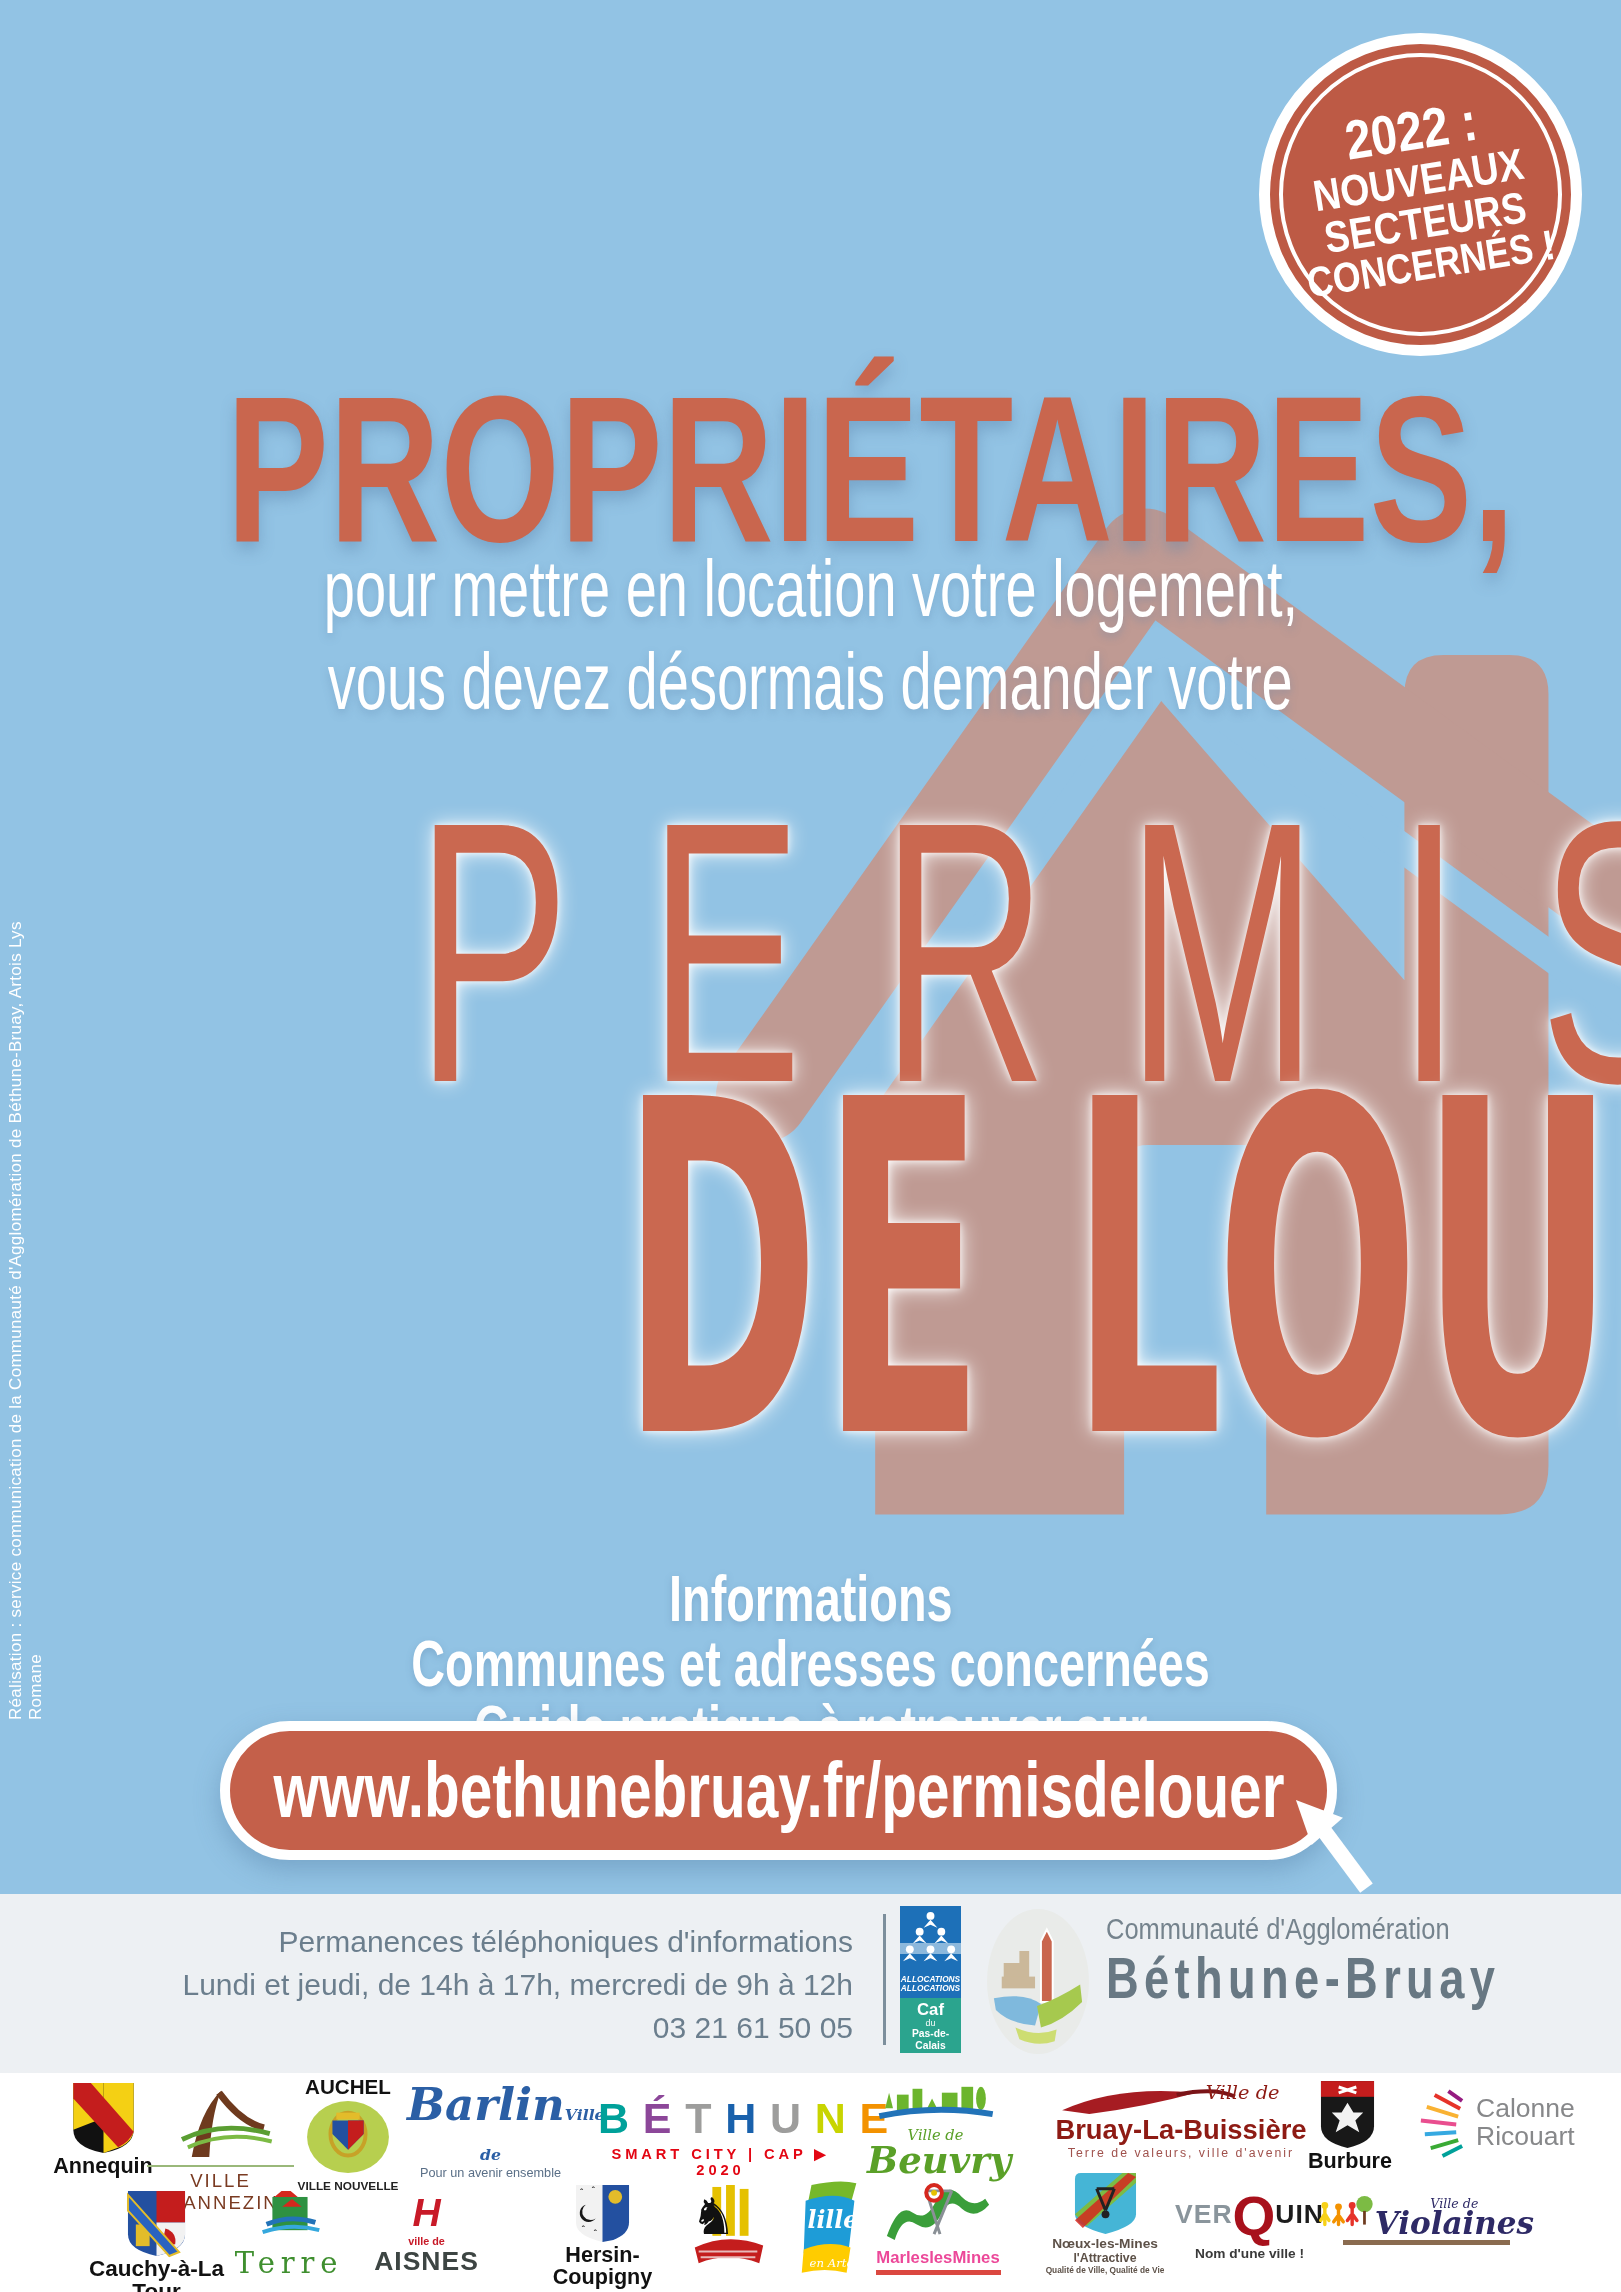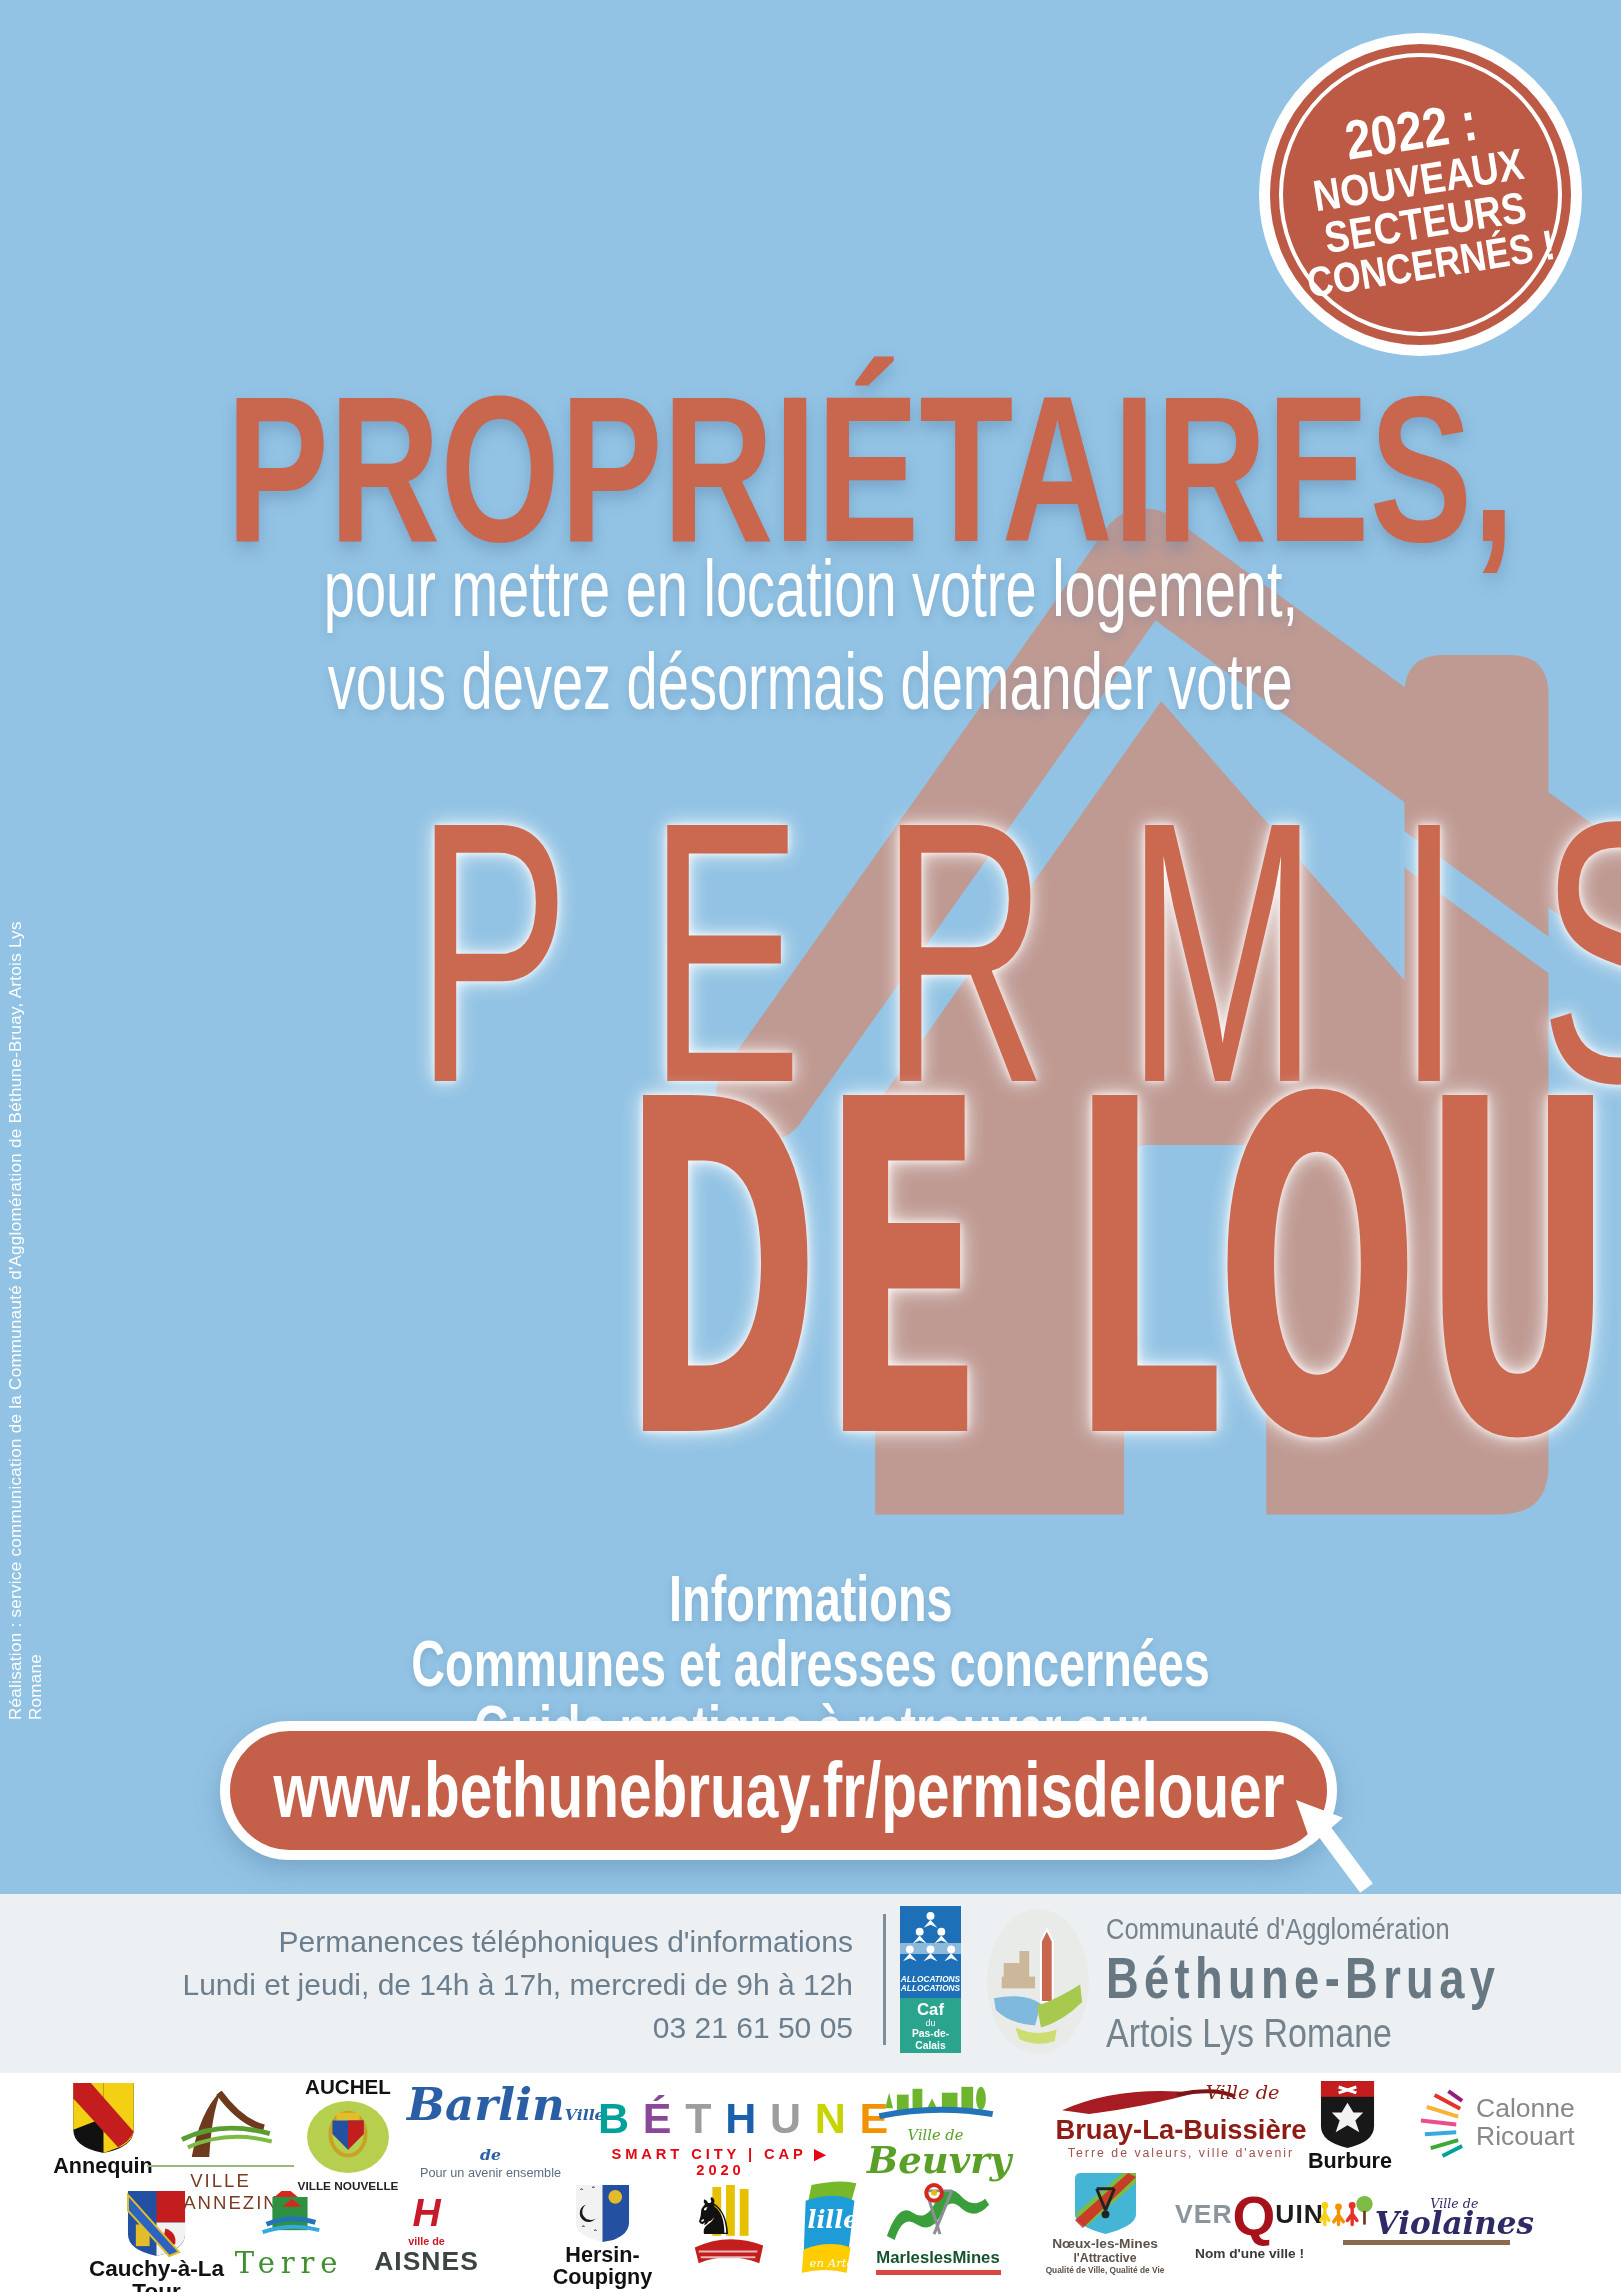--- a/index.html
+++ b/index.html
@@ -100,21 +100,21 @@
   .beuvry-v{font-family:"DejaVu Serif",serif;font-style:italic;color:#5aa028;font-size:14.7px;}
   .beuvry-n{font-family:"DejaVu Serif",serif;font-style:italic;font-weight:700;color:#5aa028;font-size:37px;line-height:.9;}
   .bruay-n{font-weight:700;color:#8e1b14;font-size:27.4px;line-height:1;}
   .bruay-t{color:#a0524d;font-size:12.3px;letter-spacing:2px;margin-top:2.9px;}
   .calonne-t{color:#87888a;font-size:26.5px;line-height:1.05;text-align:left;}
   .divion-n{font-family:"DejaVu Serif",serif;color:#3f8f2f;font-size:29px;letter-spacing:5.9px;}
   .haisnes-v{color:#c81a28;font-weight:700;font-size:10.8px;}
   .haisnes-h{color:#c81a28;font-weight:800;font-size:39px;font-style:italic;}
   .haisnes-r{color:#3d4543;font-weight:800;font-size:26.5px;letter-spacing:1px;}
   .lillers-n{font-family:"DejaVu Serif",serif;font-style:italic;font-weight:700;color:#fff;font-size:24px;}
-  .marles-n{color:#14532d;font-weight:800;font-size:16.7px;}
+  .marles-n{color:#ec4899;font-weight:800;font-size:16.7px;}
   .marles-bar{width:125px;height:4.9px;background:#d5281e;margin:2px auto 0;opacity:.85;}
   .noeux-t1{color:#5d5148;font-weight:700;font-size:13.7px;}
   .noeux-t2{color:#5d5148;font-weight:700;font-size:12.3px;}
   .noeux-t3{color:#5d5148;font-weight:700;font-size:8.3px;}
   .verquin-line{line-height:1;}
   .verquin-ver{color:#8a959c;font-weight:800;font-size:26.5px;letter-spacing:1px;}
   .verquin-q{color:#a8111c;font-weight:800;font-size:55px;vertical-align:-11.8px;}
   .verquin-uin{color:#1c1c1c;font-weight:800;font-size:26.5px;letter-spacing:1px;}
   .verquin-tag{color:#3a3a3a;font-weight:700;font-size:13.7px;margin-top:2px;}
   .viol-v{font-family:"DejaVu Serif",serif;font-style:italic;color:#2e2a66;font-size:12.7px;}
@@ -229,21 +229,20 @@
       <path d="M18 56 L34 56 L34 44 L44 44 L44 72 L18 72 Z" fill="#cbb89a"></path>
       <rect x="16" y="70" width="34" height="12" fill="#cbb89a"></rect>
       <path d="M56 96 L56 34 L62 22 L68 34 L68 96 Z" fill="#c9664e" stroke="#ffffff" stroke-width="2"></path>
       <path d="M8 92 Q40 86 56 98 L50 120 Q24 118 10 104 Z" fill="#7fb9dd"></path>
       <path d="M52 100 Q74 92 96 78 L98 96 Q78 116 56 122 Z" fill="#a6c94e"></path>
       <path d="M30 122 Q52 132 72 124 L70 136 Q52 142 34 134 Z" fill="#cddd72"></path>
     </svg>
     <div class="agglo-text">
       <div class="ag1"><span class="cxl" style="--sx:.85">Communauté d'Agglomération</span></div>
       <div class="ag2"><span class="cxl" style="--sx:.78">Béthune-Bruay</span></div>
-      <div class="ag3"><span class="cxl" style="--sx:.85">Artois Lys Romane</span></div>
     </div>
   </div>
 
   <div class="abs logoband">
 
     <div class="logo" style="left:49px;top:7.8px;width:108px;">
       <svg class="shield" width="65" height="74" viewBox="0 0 66 76">
         <path d="M2 2 H64 V50 Q64 68 33 74 Q2 68 2 50 Z" fill="#111"></path>
         <path d="M33 2 H64 V50 Q64 60 52 67 L33 74 Z" fill="#f4d014"></path>
         <path d="M2 2 H33 V38 L2 50 Z" fill="#f4d014"></path>

